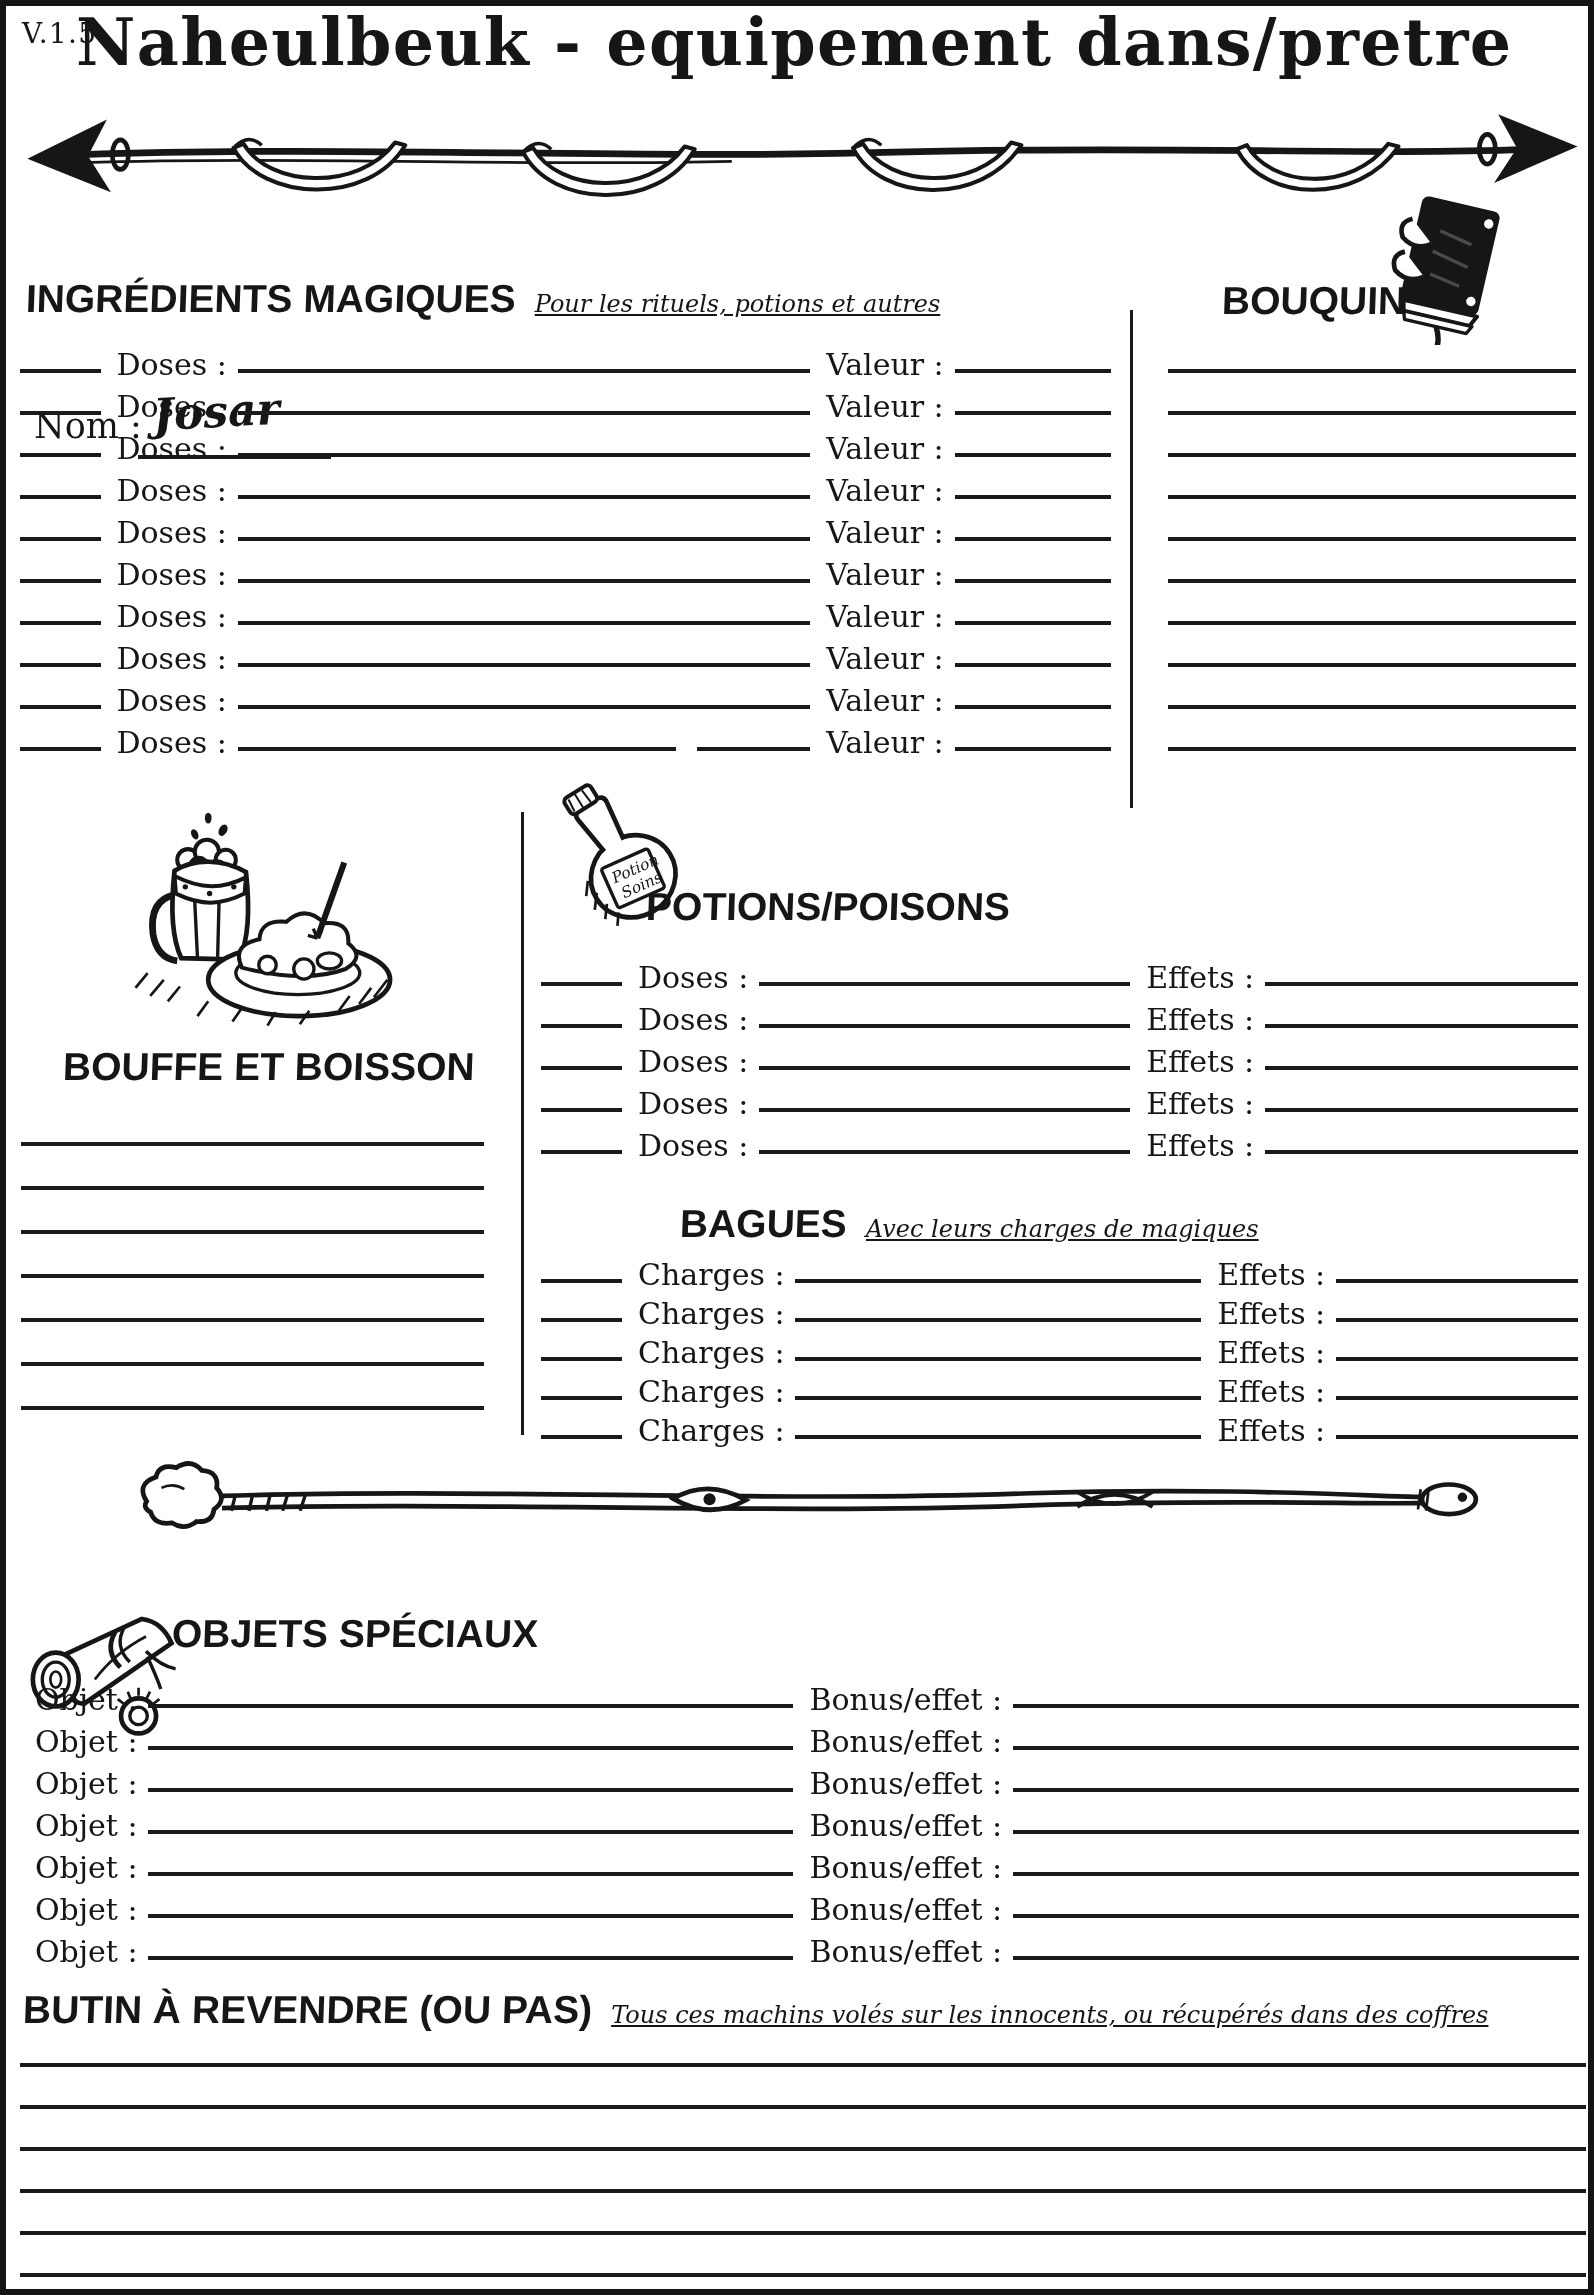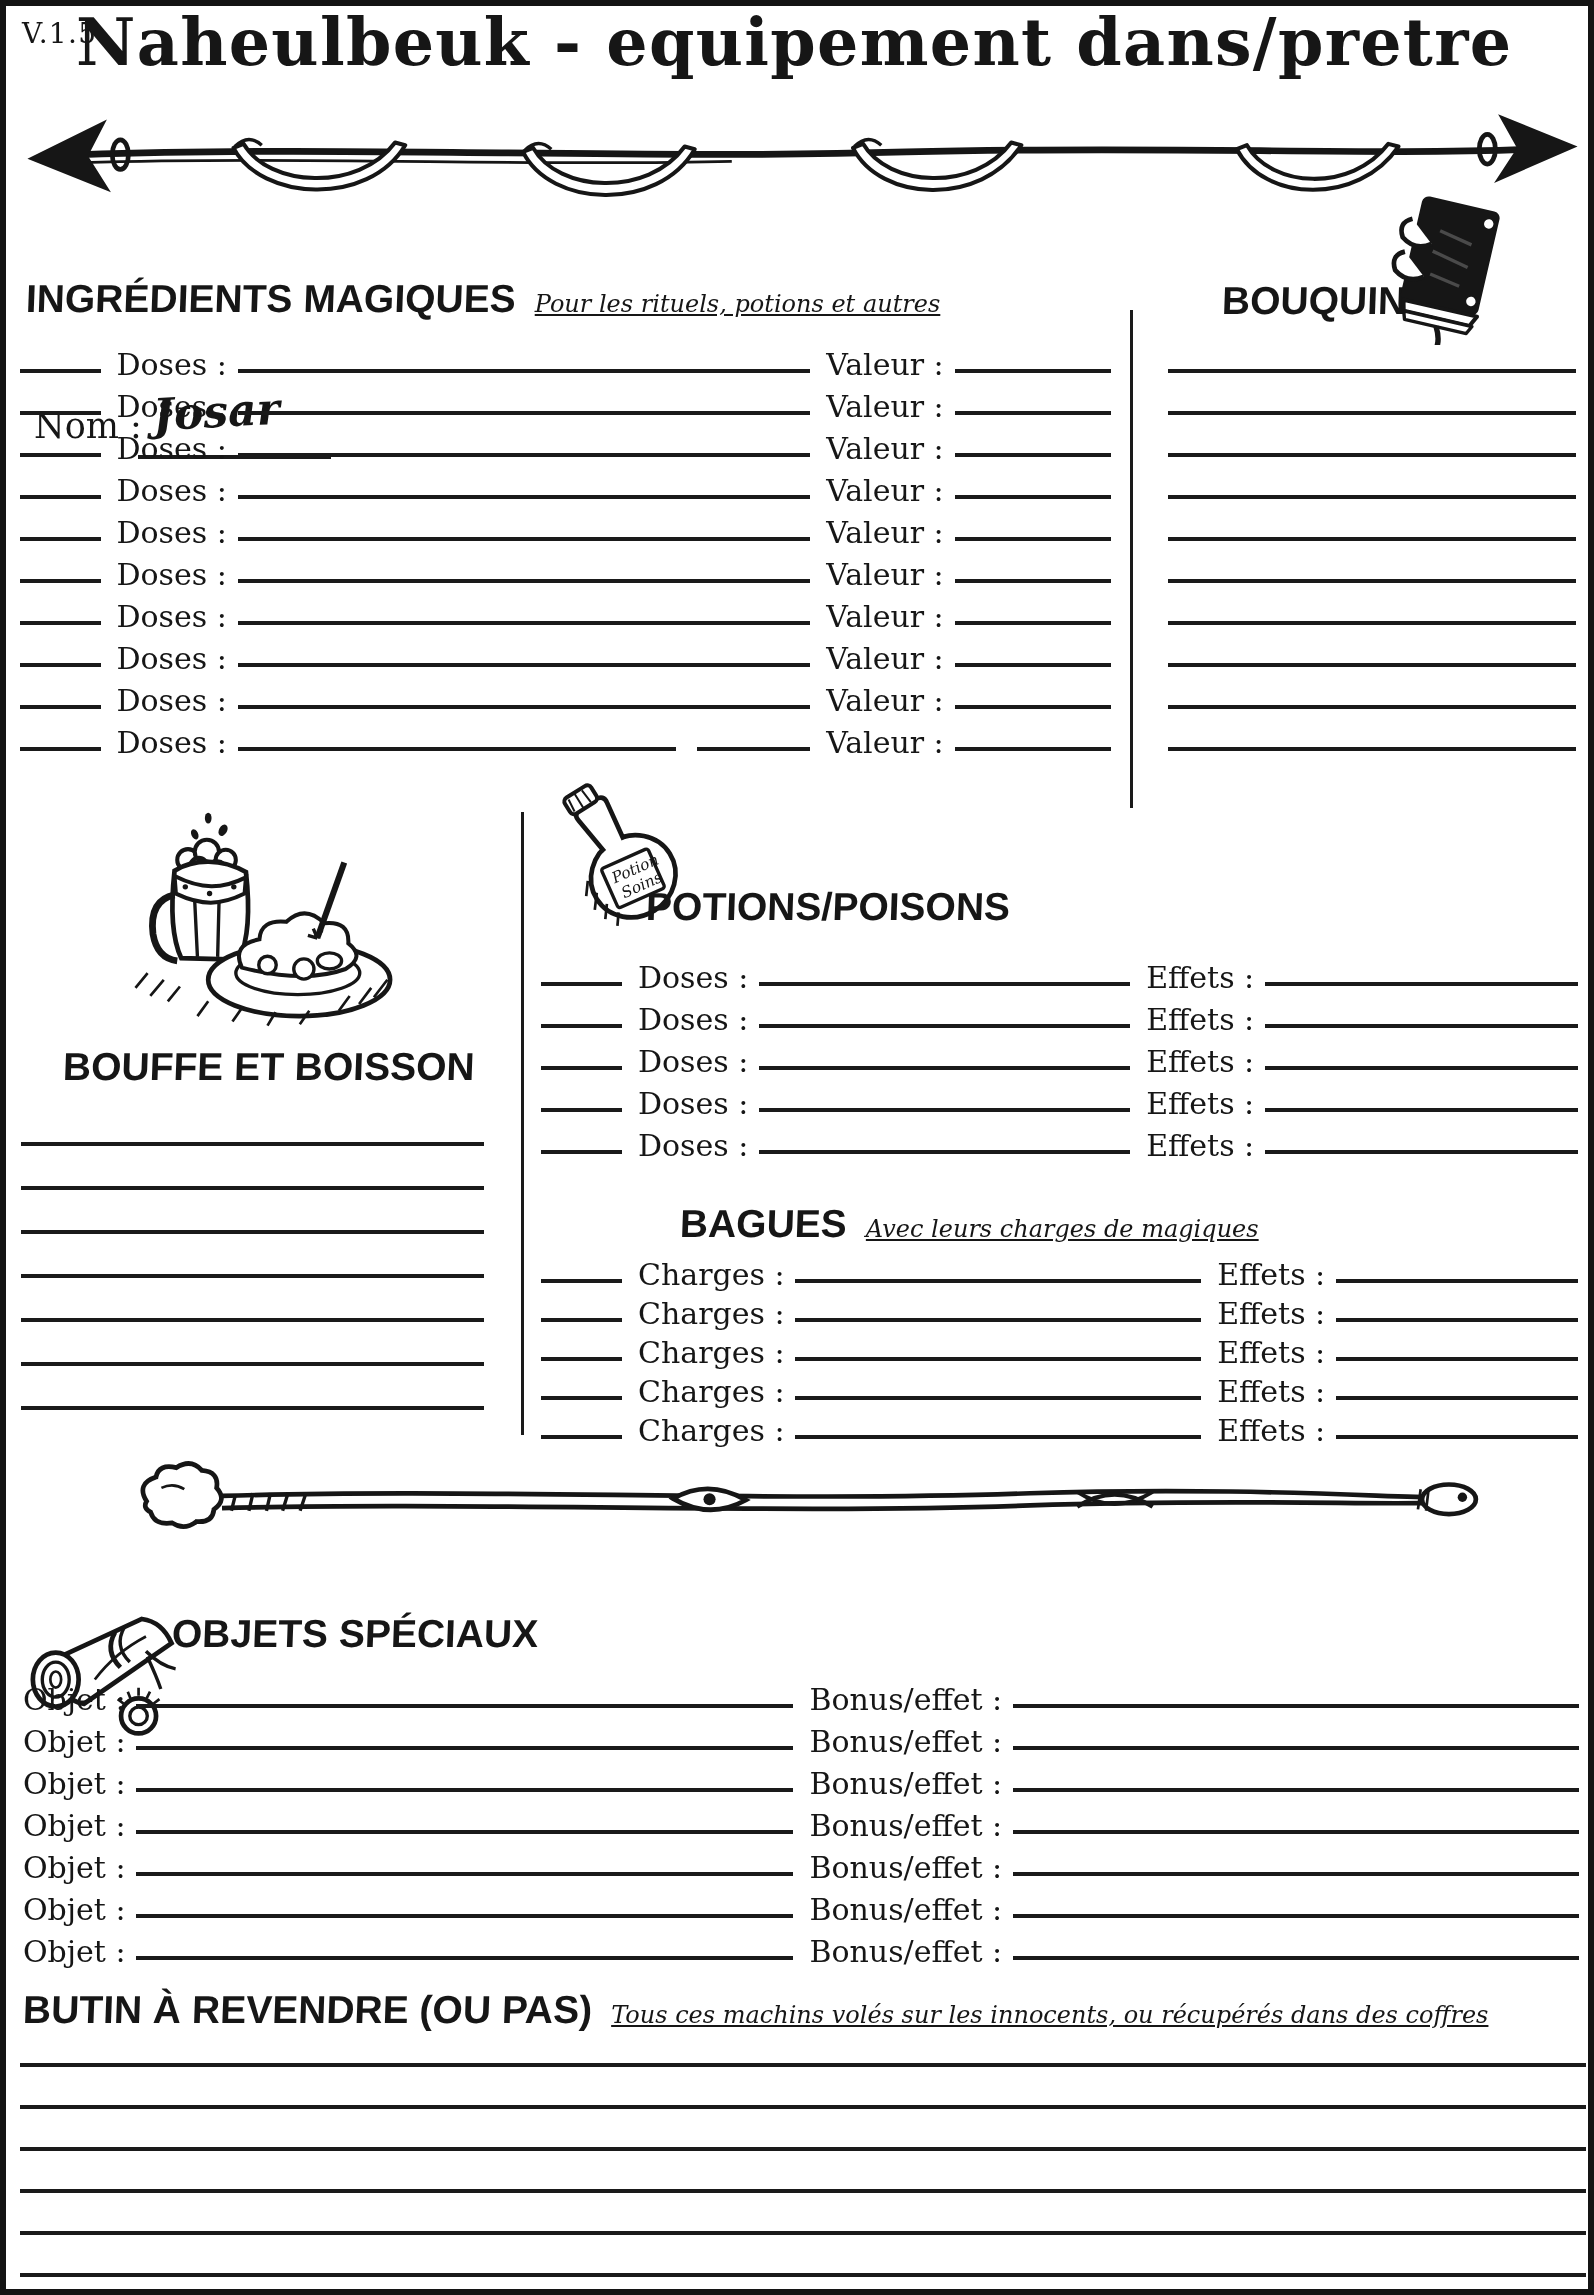--- a/index.html
+++ b/index.html
@@ -37,21 +37,21 @@
   .blank{ height:0; border-bottom:4px solid #1a1a1a; margin-bottom:6.7px; align-self:flex-end; }
   .grow{ flex:1; }
   .w-count{ width:81px; }
   .w-val{ width:156px; }
   .w-eff{ width:313px; }
   .w-effb{ width:242px; }
   .w-bonus{ width:566px; }
   .rows{ position:absolute;text-align:right; }
   .extra{ display:none; }
   .ingredients-rows .row:last-child .extra{ display:block; width:113px; margin-left:21.6px; flex:none; }
-  .lbl.first{ margin-left:0; }
+  .lbl.first{ margin-left:12px; }
   
   .vline{ position:absolute; width:2.7px; background:#1a1a1a; }
   
   .nom-label{ position:absolute; left:28px; top:403px; font-size:35px; line-height:1; }
   .nom-value{
     position:absolute; left:147px; top:384px; font-size:44px; line-height:1;
     font-style:italic; font-weight:bold; transform:rotate(-3deg);
   }
   .nom-line{ position:absolute; left:132px; top:449px; width:193px; height:4px; background:#1a1a1a; }
   .illu{ position:absolute; }

